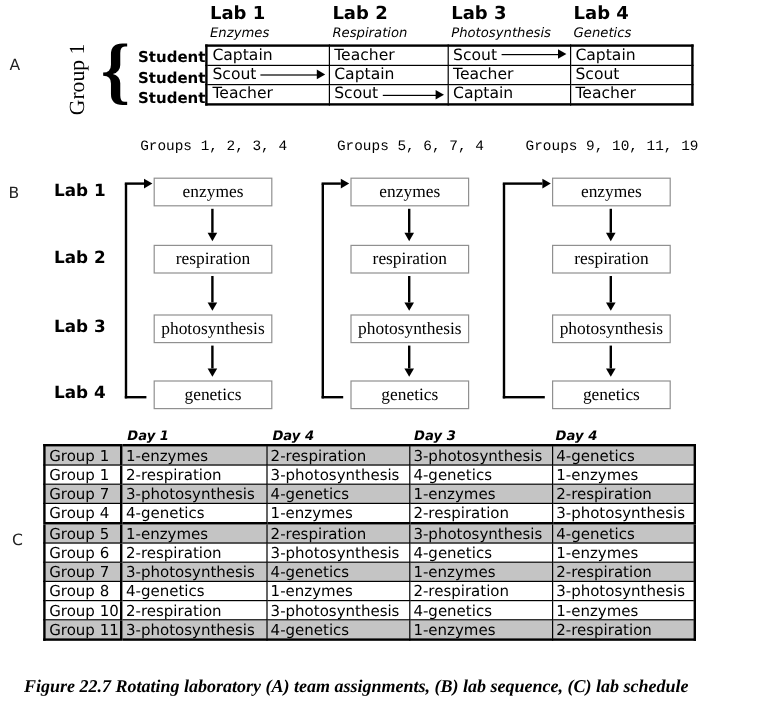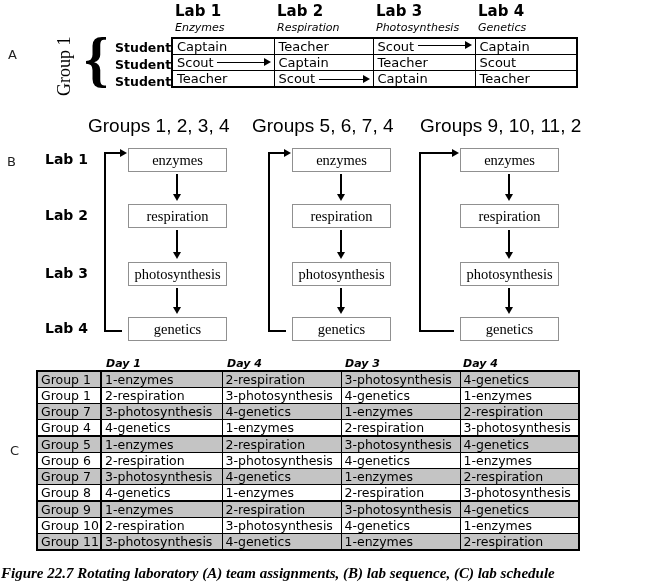--- a/index.html
+++ b/index.html
@@ -21,22 +21,22 @@
   table.grid { position:absolute; border-collapse:collapse; table-layout:fixed; background:#fff; }
   table.grid td { border:1px solid #000; font-size:13px; padding:0 0 0 4px; white-space:nowrap; }
   #tableA { left:171px; top:37px; width:405px; border:2px solid #000; }
   #tableA td { height:15px; line-height:15px; }
 
   .harrow { position:absolute; height:1px; background:#000; }
   .harrow::after { content:""; position:absolute; right:-6px; top:-4px; width:0; height:0;
                    border-left:7px solid #000; border-top:4px solid transparent; border-bottom:4px solid transparent; }
 
   
-  .flow-header { position:absolute; top:115px; width:180px; 
-                 font-family:Liberation Sans, sans-serif; font-size:19px; white-space:nowrap; }
+  .flow-header { position:absolute; top:115px; width:180px; text-align:center;
+                 font-family:Liberation Mono, monospace; font-size:12px; white-space:nowrap; }
   .blab { position:absolute; left:45px; font-weight:bold; font-size:14px; }
   .flow-box { position:absolute; width:99px; height:24px; border:1px solid #909090; background:#fff;
               text-align:center; line-height:22px; font-family:"Liberation Serif","DejaVu Serif",serif; font-size:14.5px; }
   .varrow { position:absolute; width:2px; background:#000; }
   .varrow::after { content:""; position:absolute; left:-3px; bottom:-7px; width:0; height:0;
                    border-top:7px solid #000; border-left:4px solid transparent; border-right:4px solid transparent; }
   .loop-v { position:absolute; width:2px; background:#000; }
   .loop-h { position:absolute; height:2px; background:#000; }
   .loop-h.arrowed::after { content:""; position:absolute; right:-7px; top:-3px; width:0; height:0;
                    border-left:7px solid #000; border-top:4px solid transparent; border-bottom:4px solid transparent; }
@@ -44,21 +44,21 @@
   
   .day-head { position:absolute; top:357px; font-style:italic; font-weight:bold; font-size:11px; white-space:nowrap; }
   #tableC { left:36px; top:370px; width:542px; border:2px solid #000; }
   #tableC td { height:15px; line-height:15px; font-size:12.5px; padding:0 0 0 3px; }
   #tableC tr.shaded td { background:#c4c4c4; }
   #tableC tr.block td { border-top:2px solid #000; }
   #tableC td.group { border-right:2px solid #000; }
 
   
   .caption { position:absolute; left:1px; top:565px; width:647px; white-space:nowrap;
-             font-family:"Liberation Serif","DejaVu Serif",serif; font-weight:bold; font-style:italic; font-size:15px; }
+             font-family:"Liberation Serif","DejaVu Serif",serif; font-weight:bold; font-style:italic; font-size:15px;padding-left:19px; }
 </style>
 </head>
 <body>
 
 <div class="page" id="page">
 
   <span class="abs sec-label" style="left:8px; top:47px;">A</span>
   <span class="group-rot">Group 1</span>
   <span class="brace">{</span>
   <span class="student" style="top:40px;">Student 1</span>
@@ -99,21 +99,21 @@
           <td>Scout</td>
           <td>Captain</td>
           <td>Teacher</td>
         </tr>
       </tbody>
   </table>
 
   <span class="abs sec-label" style="left:7px; top:154px;">B</span>
   <div class="flow-header" style="left:88px;">Groups 1, 2, 3, 4</div>
   <div class="flow-header" style="left:252px;">Groups 5, 6, 7, 4</div>
-  <div class="flow-header" style="left:420px;">Groups 9, 10, 11, 2</div>
+  <div class="flow-header" style="left:420px;">Groups 9, 10, 11, 19</div>
   <span class="blab" style="top:151px;">Lab 1</span>
   <span class="blab" style="top:207px;">Lab 2</span>
   <span class="blab" style="top:265px;">Lab 3</span>
   <span class="blab" style="top:320px;">Lab 4</span>
 
   <span class="abs sec-label" style="left:10px; top:443px;">C</span>
   <span class="day-head" style="left:106px;">Day 1</span>
   <span class="day-head" style="left:227px;">Day 4</span>
   <span class="day-head" style="left:345px;">Day 3</span>
   <span class="day-head" style="left:463px;">Day 4</span>
@@ -175,27 +175,20 @@
           <td>4-genetics</td>
           <td>1-enzymes</td>
           <td>2-respiration</td>
         </tr>
         <tr>
           <td class="group">Group 8</td>
           <td>4-genetics</td>
           <td>1-enzymes</td>
           <td>2-respiration</td>
           <td>3-photosynthesis</td>
-        </tr>
-        <tr class="shaded block">
-          <td class="group">Group 9</td>
-          <td>1-enzymes</td>
-          <td>2-respiration</td>
-          <td>3-photosynthesis</td>
-          <td>4-genetics</td>
         </tr>
         <tr>
           <td class="group">Group 10</td>
           <td>2-respiration</td>
           <td>3-photosynthesis</td>
           <td>4-genetics</td>
           <td>1-enzymes</td>
         </tr>
         <tr class="shaded">
           <td class="group">Group 11</td>

